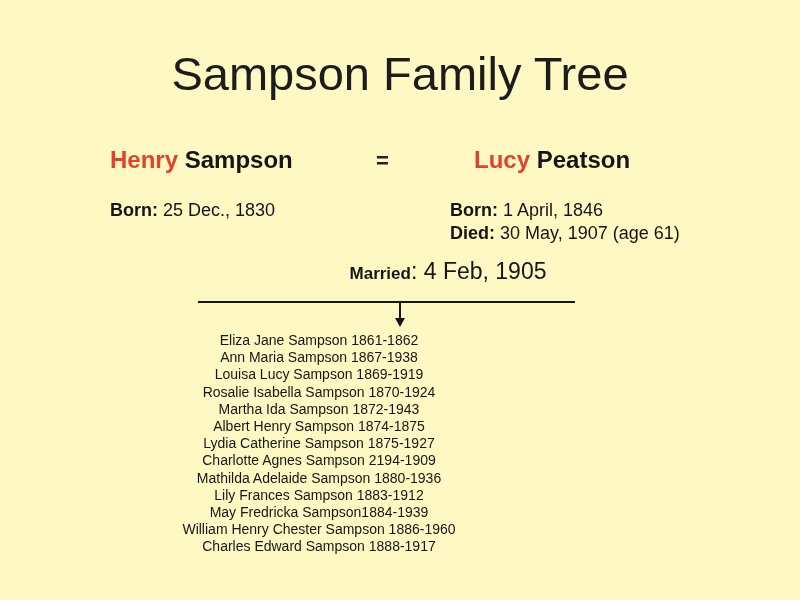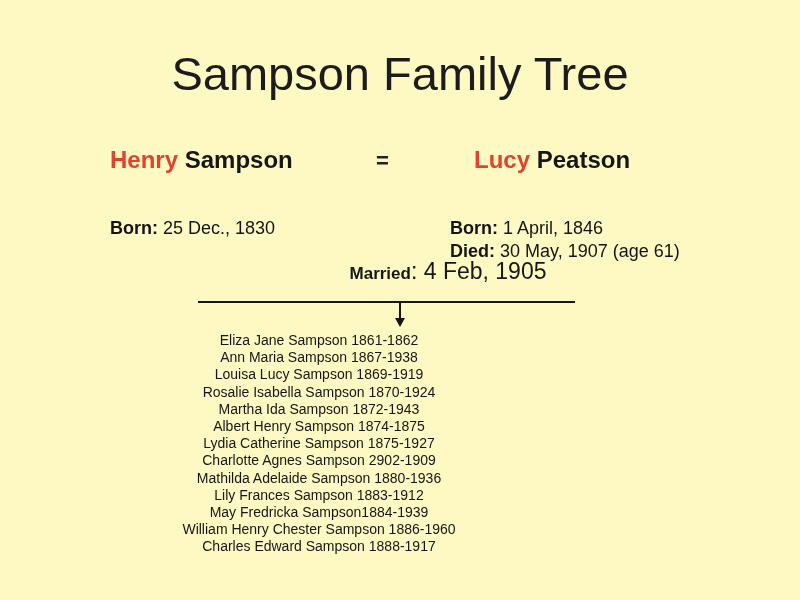--- a/index.html
+++ b/index.html
@@ -49,21 +49,20 @@
     font-weight: 600;
     color: #222222;
   }
   .details {
     position: absolute;
     top: 199px;
     font-size: 18px;
     line-height: 23px;
     color: #141414;
     white-space: nowrap;
-    margin-top: 18px;
   }
   .details-husband { left: 110px; }
   .details-wife { left: 450px; }
   .detail-label { font-weight: 700; }
   .married {
     position: absolute;
     left: 0;
     top: 258px;
     width: 800px;
     text-align: center;
@@ -169,21 +168,21 @@
   </div>
 
   <div class="children">
     <div>Eliza Jane Sampson 1861-1862</div>
     <div>Ann Maria Sampson 1867-1938</div>
     <div>Louisa Lucy Sampson 1869-1919</div>
     <div>Rosalie Isabella Sampson 1870-1924</div>
     <div>Martha Ida Sampson 1872-1943</div>
     <div>Albert Henry Sampson 1874-1875</div>
     <div>Lydia Catherine Sampson 1875-1927</div>
-    <div>Charlotte Agnes Sampson 2902-1909</div>
+    <div>Charlotte Agnes Sampson 2194-1909</div>
     <div>Mathilda Adelaide Sampson 1880-1936</div>
     <div>Lily Frances Sampson 1883-1912</div>
     <div>May Fredricka Sampson1884-1939</div>
     <div>William Henry Chester Sampson 1886-1960</div>
     <div>Charles Edward Sampson 1888-1917</div>
   </div>
 
 </div>
 
 </body></html>

